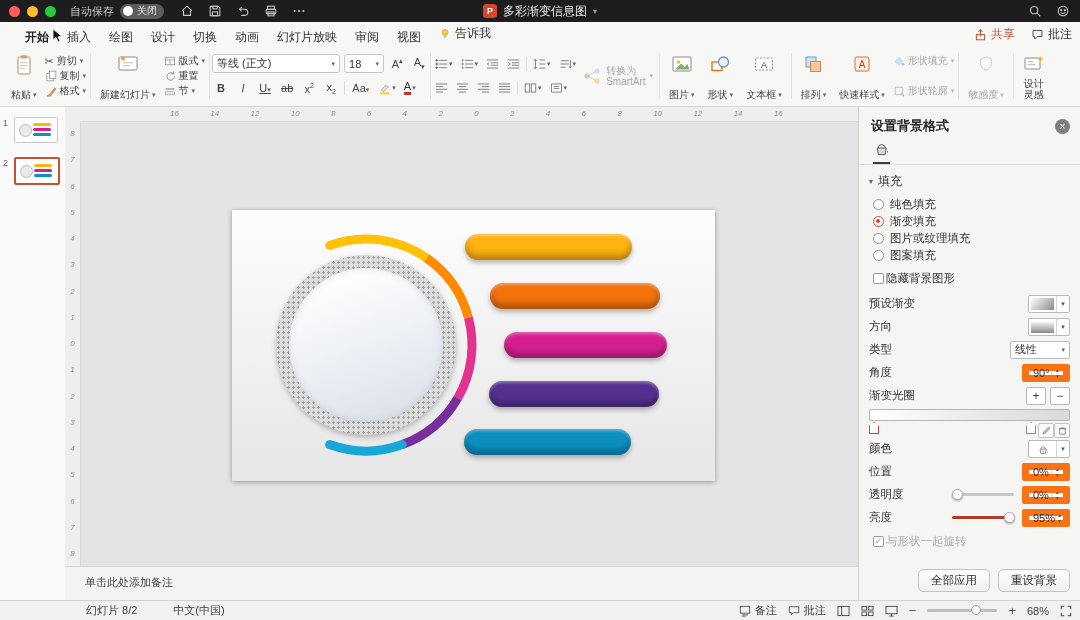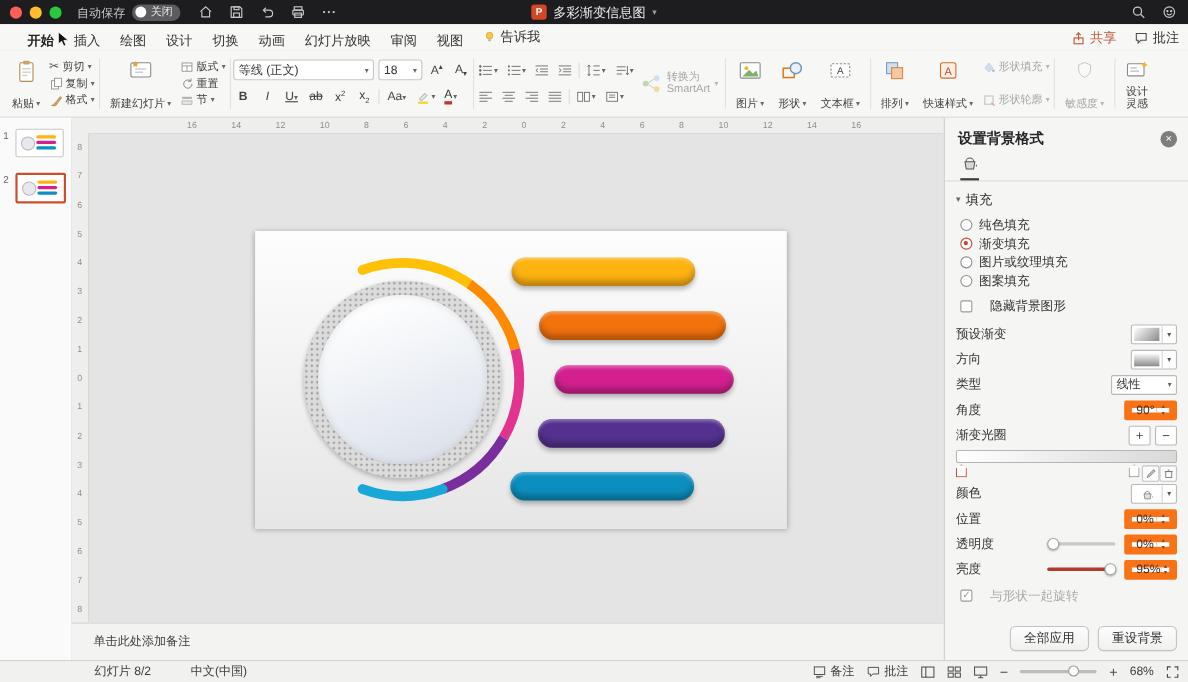--- a/index.html
+++ b/index.html
@@ -55,21 +55,21 @@
   .thumbs{position:absolute;left:0;top:107px;width:65px;bottom:20px;background:#fafafa;border-right:1px solid #d8d8d8;}
   .thumb-item{position:relative;margin:10px 4px 14px 14px;display:flex;}
   .tnum{position:absolute;left:-11px;top:1px;font-size:9px;color:#666;}
   .thumb-box{width:42px;height:24px;background:#fff;border:1px solid #c9c9c9;border-radius:2px;position:relative;overflow:hidden;}
   .thumb-item.on .thumb-box{border:2px solid #c94f30;}
   .mini-circle{position:absolute;left:4px;top:6px;width:11px;height:11px;border-radius:50%;background:#e8e8ee;border:1px solid #bbb;}
   .mini-bar{position:absolute;left:18px;height:3px;width:18px;border-radius:2px;}
   .mb1{top:5px;background:#FFB311}.mb2{top:10px;background:#D4208F}.mb3{top:15px;background:#0C8FBF}
 
   
-  .workarea{position:absolute;left:65px;top:107px;right:222px;height:459px;background:#e4e4e4;overflow:hidden;}
+  .workarea{position:absolute;left:65px;top:107px;right:222px;height:459px;background:#e4e4e4;overflow:hidden;font-style:italic;}
   .hruler{position:absolute;left:0;top:0;right:0;height:14px;background:#eeeeec;border-bottom:1px solid #d8d8d8;}
   .hnums{position:absolute;left:105px;right:75px;top:0;display:flex;justify-content:space-between;font-size:8px;color:#8f8f8f;line-height:14px;}
   .vruler{position:absolute;left:0;top:14px;bottom:0;width:15px;background:#eeeeec;border-right:1px solid #d8d8d8;}
   .vnums{position:absolute;left:0;top:8px;bottom:8px;width:15px;display:flex;flex-direction:column;justify-content:space-between;align-items:center;font-size:8px;color:#8f8f8f;}
   .slide{position:absolute;left:167px;top:103px;width:483px;height:271px;background:linear-gradient(#fdfdfd,#e6e6e6);box-shadow:0 1px 5px rgba(0,0,0,.35);}
   .arcsvg{position:absolute;left:19px;top:20px;}
   .ring{position:absolute;left:44px;top:45px;width:180px;height:180px;border-radius:50%;background-color:#dcdcdc;background-image:radial-gradient(#9f9f9f 1px,transparent 1.4px);background-size:5px 5px;box-shadow:0 2px 5px rgba(0,0,0,.25);}
   .ring-inner{position:absolute;left:13px;top:13px;width:154px;height:154px;border-radius:50%;background:linear-gradient(160deg,#ffffff 10%,#e9edf3 60%,#d9dee8);box-shadow:inset 0 0 8px rgba(0,0,0,.10),0 0 0 1px rgba(0,0,0,.05);}
   .pill{position:absolute;height:26px;border-radius:13px;box-shadow:inset 0 -5px 6px rgba(0,0,0,.28),inset 0 2px 3px rgba(255,255,255,.35),0 3px 5px rgba(0,0,0,.28);}
   .pill:nth-child(1){left:233px;top:24px;width:167px;}
@@ -89,21 +89,21 @@
   .p-close{width:15px;height:15px;border-radius:50%;background:#7e7e7e;color:#fff;font-size:10px;line-height:15px;text-align:center;}
   .p-tabs{height:25px;border-bottom:1px solid #dcdcdc;padding-left:14px;display:flex;align-items:flex-end;}
   .p-tabsel{padding-bottom:3px;border-bottom:2px solid #3b3b3b;}
   .p-section{display:flex;align-items:center;gap:5px;padding:8px 10px 4px;font-size:12px;color:#2c2c2c;}
   .p-chev{font-size:8px;color:#666;}
   .p-radios{padding:2px 0 2px 14px;}
   .p-radio{display:flex;align-items:center;gap:6px;height:17px;}
   .rdot{width:11px;height:11px;border-radius:50%;border:1.5px solid #8f8f8f;background:#fff;box-sizing:border-box;position:relative;flex:none;}
   .p-radio.on .rdot{border-color:#c84b31;}
   .p-radio.on .rdot::after{content:"";position:absolute;left:2px;top:2px;width:4px;height:4px;border-radius:50%;background:#c84b31;}
-  .p-check{display:flex;align-items:center;gap:16px;padding:4px 0 2px 14px;height:16px;}
+  .p-check{display:flex;align-items:center;gap:2px;padding:4px 0 2px 14px;height:16px;}
   .cbox{width:11px;height:11px;border:1.5px solid #9a9a9a;background:#fff;box-sizing:border-box;flex:none;border-radius:2px;font-size:9px;line-height:8px;text-align:center;color:#9a9a9a;}
   .p-row{display:flex;align-items:center;justify-content:flex-start;padding:0 10px;height:23px;}
   .p-row .lbl{flex:1;}
   .ddsw{width:42px;height:18px;border:1px solid #b9b9b9;background:#fff;display:flex;box-sizing:border-box;border-radius:2px;}
   .ddsw .prev{flex:1;margin:2px;background:linear-gradient(135deg,#ffffff,#8a8a8a);}
   .ddsw .prev.vert{background:linear-gradient(#ffffff,#8a8a8a);}
   .ddsw .ddc{width:12px;border-left:1px solid #d6d6d6;display:flex;align-items:center;justify-content:center;font-size:7px;color:#555;}
   .typebox{width:60px;height:18px;border:1px solid #b9b9b9;background:#fff;border-radius:2px;display:flex;align-items:center;justify-content:space-between;padding:0 4px;box-sizing:border-box;font-size:11px;}
   .spin{width:48px;height:18px;border:7px solid #f97316;background:#fff;border-radius:2px;display:flex;align-items:center;box-sizing:border-box;}
   .spin .val{flex:1;padding-left:4px;font-size:11px;}

